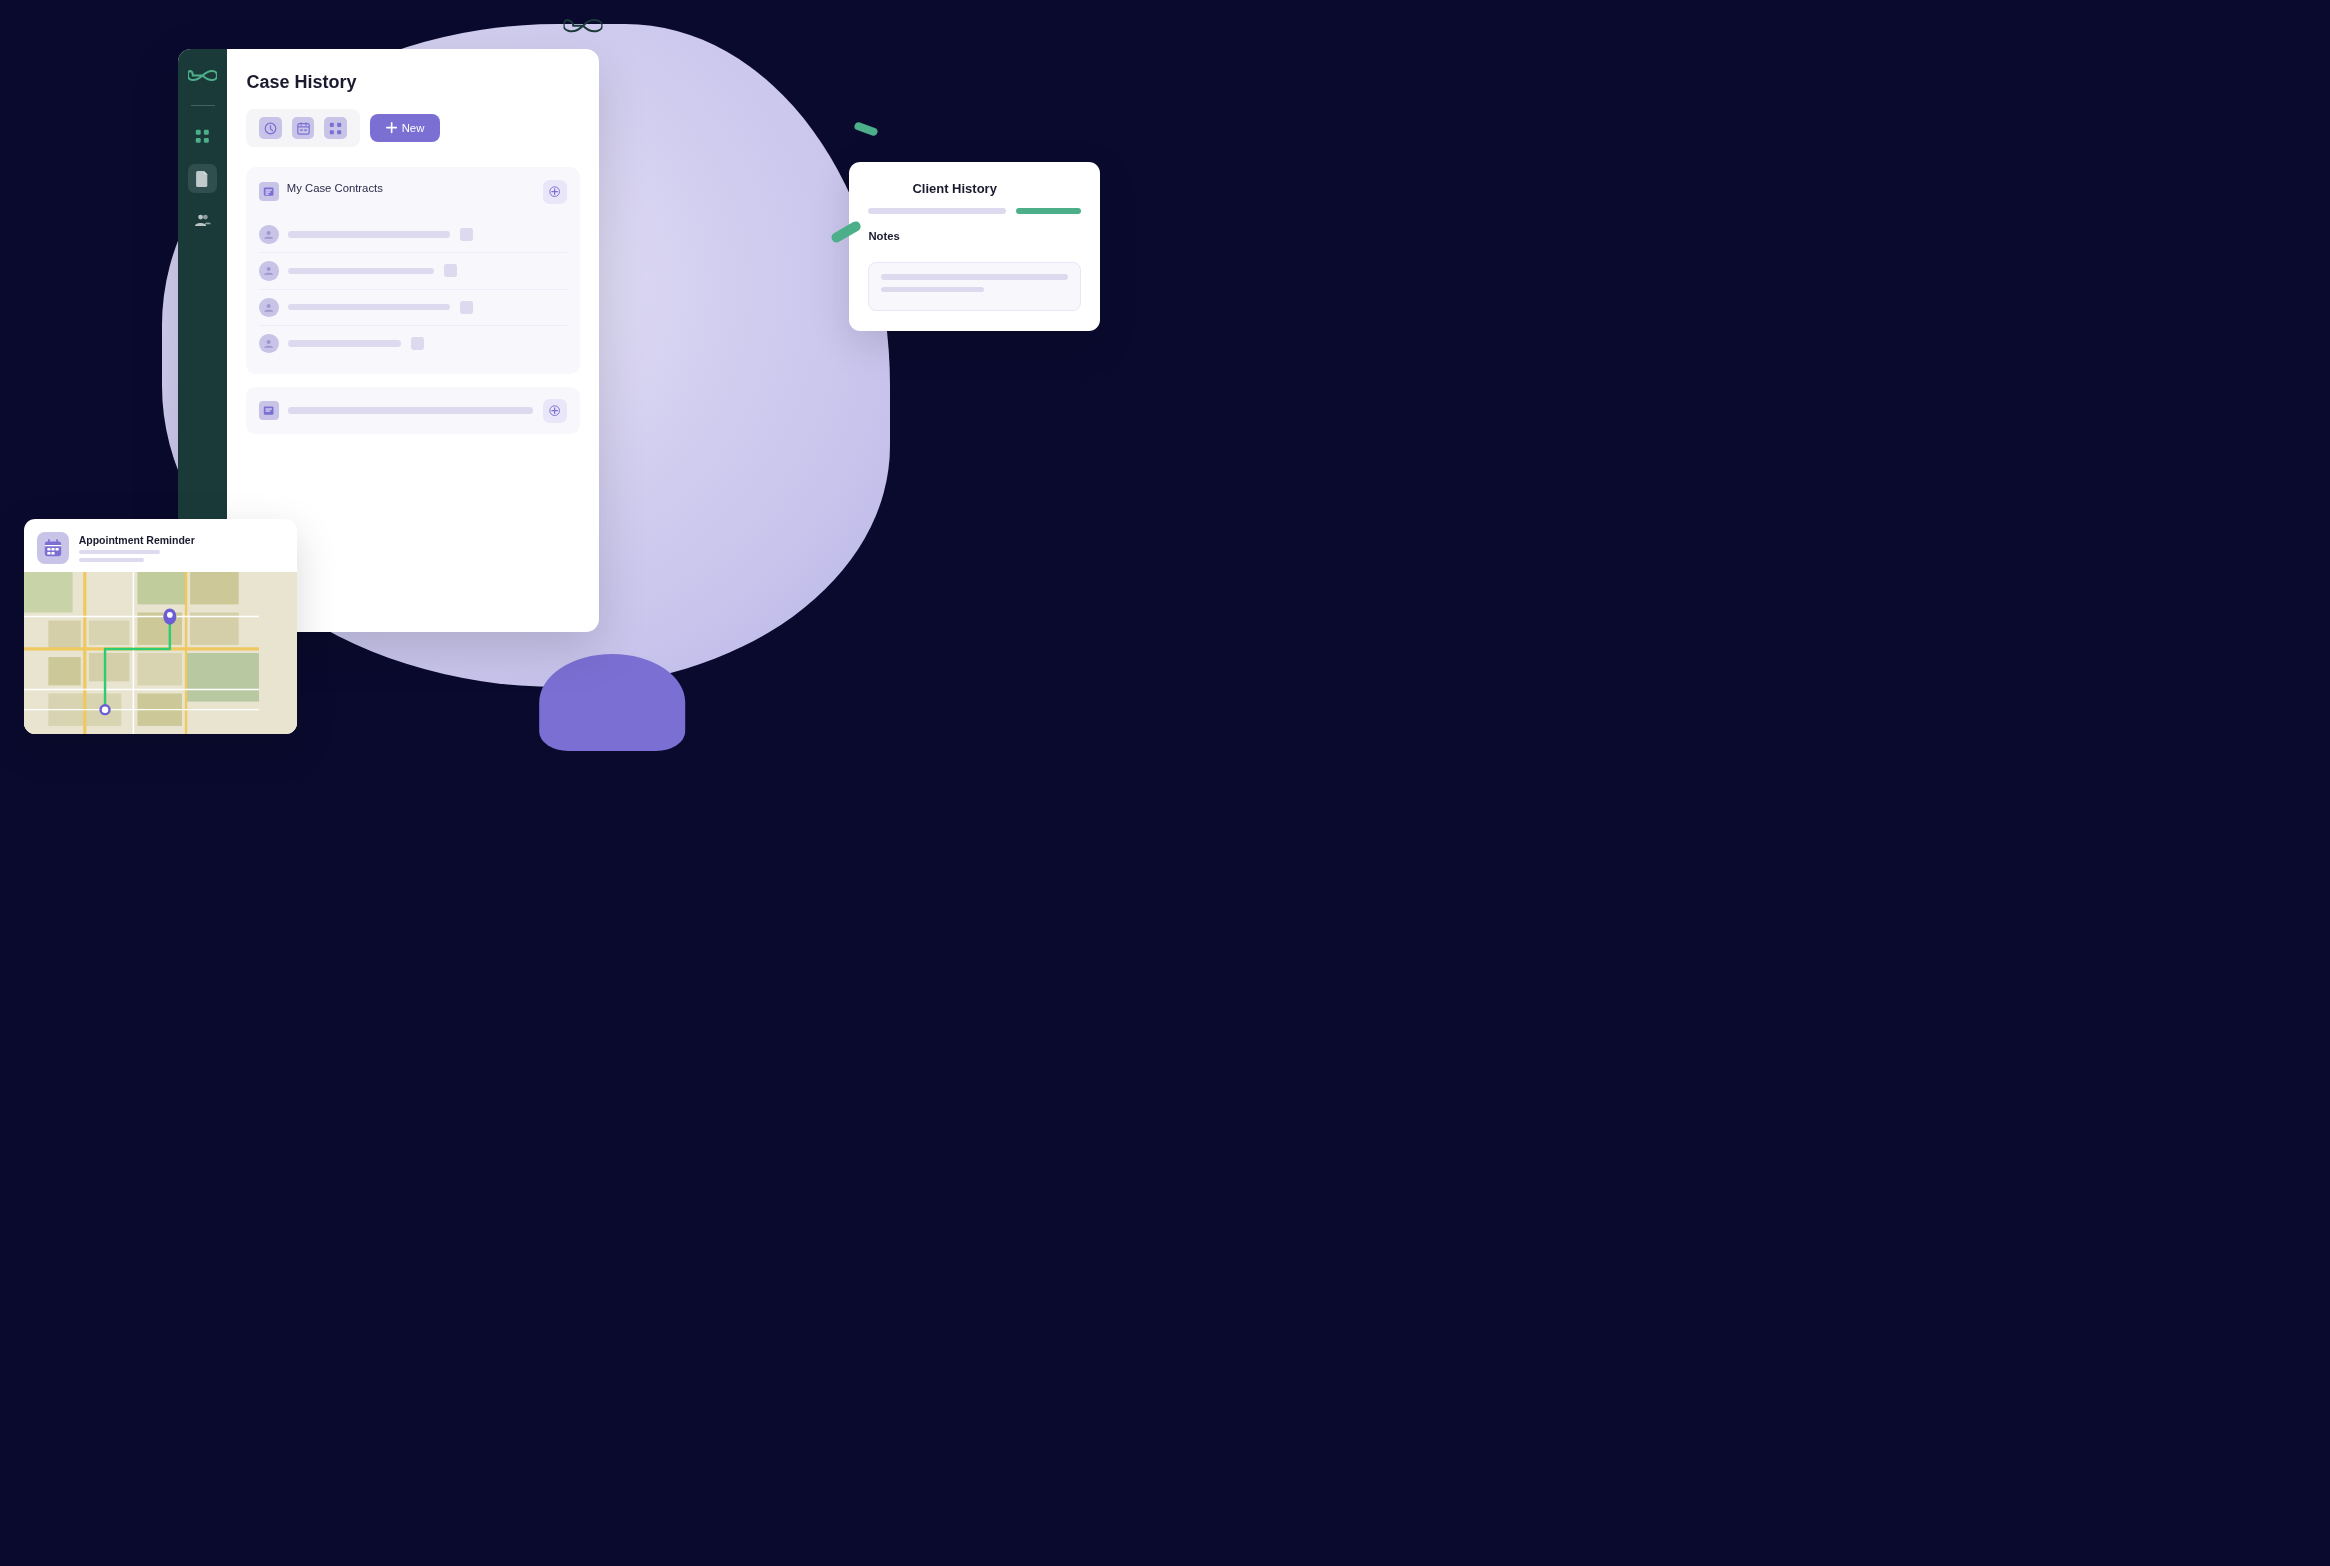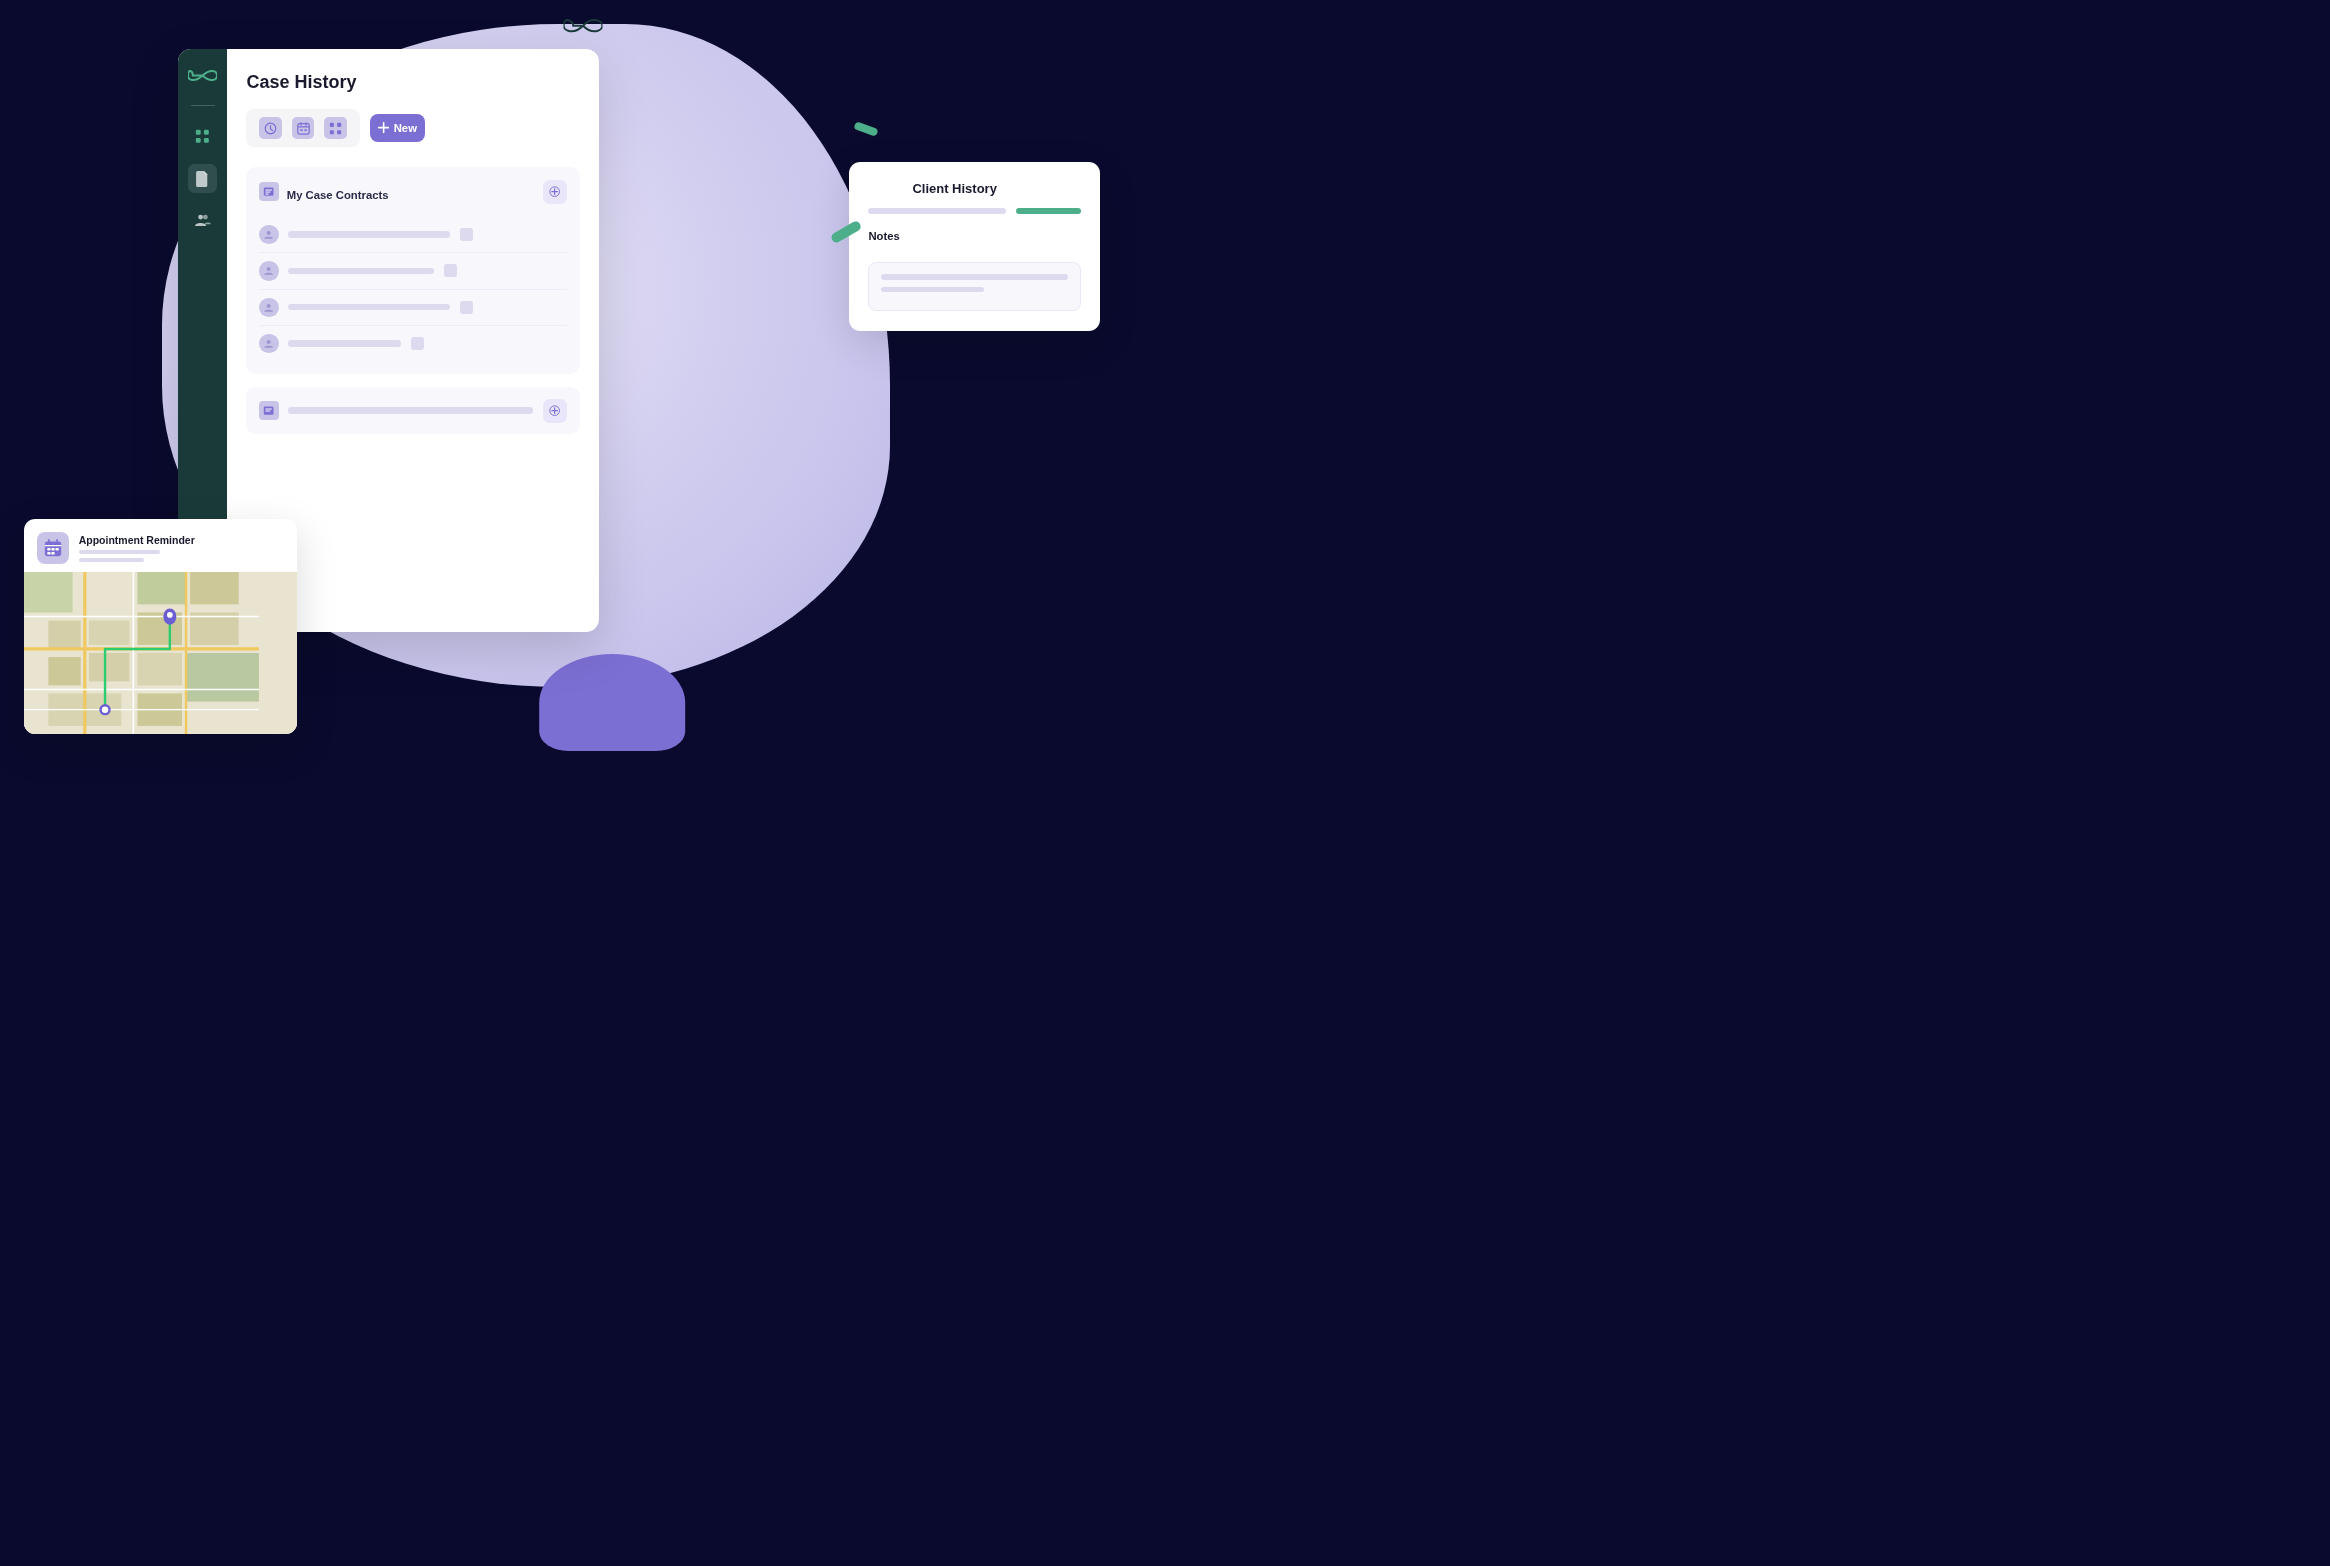--- a/index.html
+++ b/index.html
@@ -128,47 +128,47 @@
     }
 
     .new-button {
       display: flex;
       align-items: center;
       gap: 4.9px;
       background: #7c6fd4;
       color: white;
       border: none;
       border-radius: 8px;
-      padding: 8px 8px;
+      padding: 8px 16px;
       font-size: 11.3px;
-      font-weight: 700;
+      font-weight: 400;
       cursor: pointer;
     }
 
     
     .section-card {
       background: #f8f8fc;
       border-radius: 9.7px;
       padding: 13px;
       margin-bottom: 13px;
     }
 
     .section-header {
       display: flex;
       align-items: center;
       justify-content: space-between;
       margin-bottom: 13px;
     }
 
     .section-title {
       display: flex;
-      align-items: flex-end;
+      align-items: flex-start;
       gap: 8px;
       font-size: 11.3px;
-      font-weight: 700;
+      font-weight: 400;
       color: #2a2a4a;
     }
 
     .section-icon {
       width: 19.4px;
       height: 19.4px;
       background: #c8c4e8;
       border-radius: 4px;
       display: flex;
       align-items: center;

